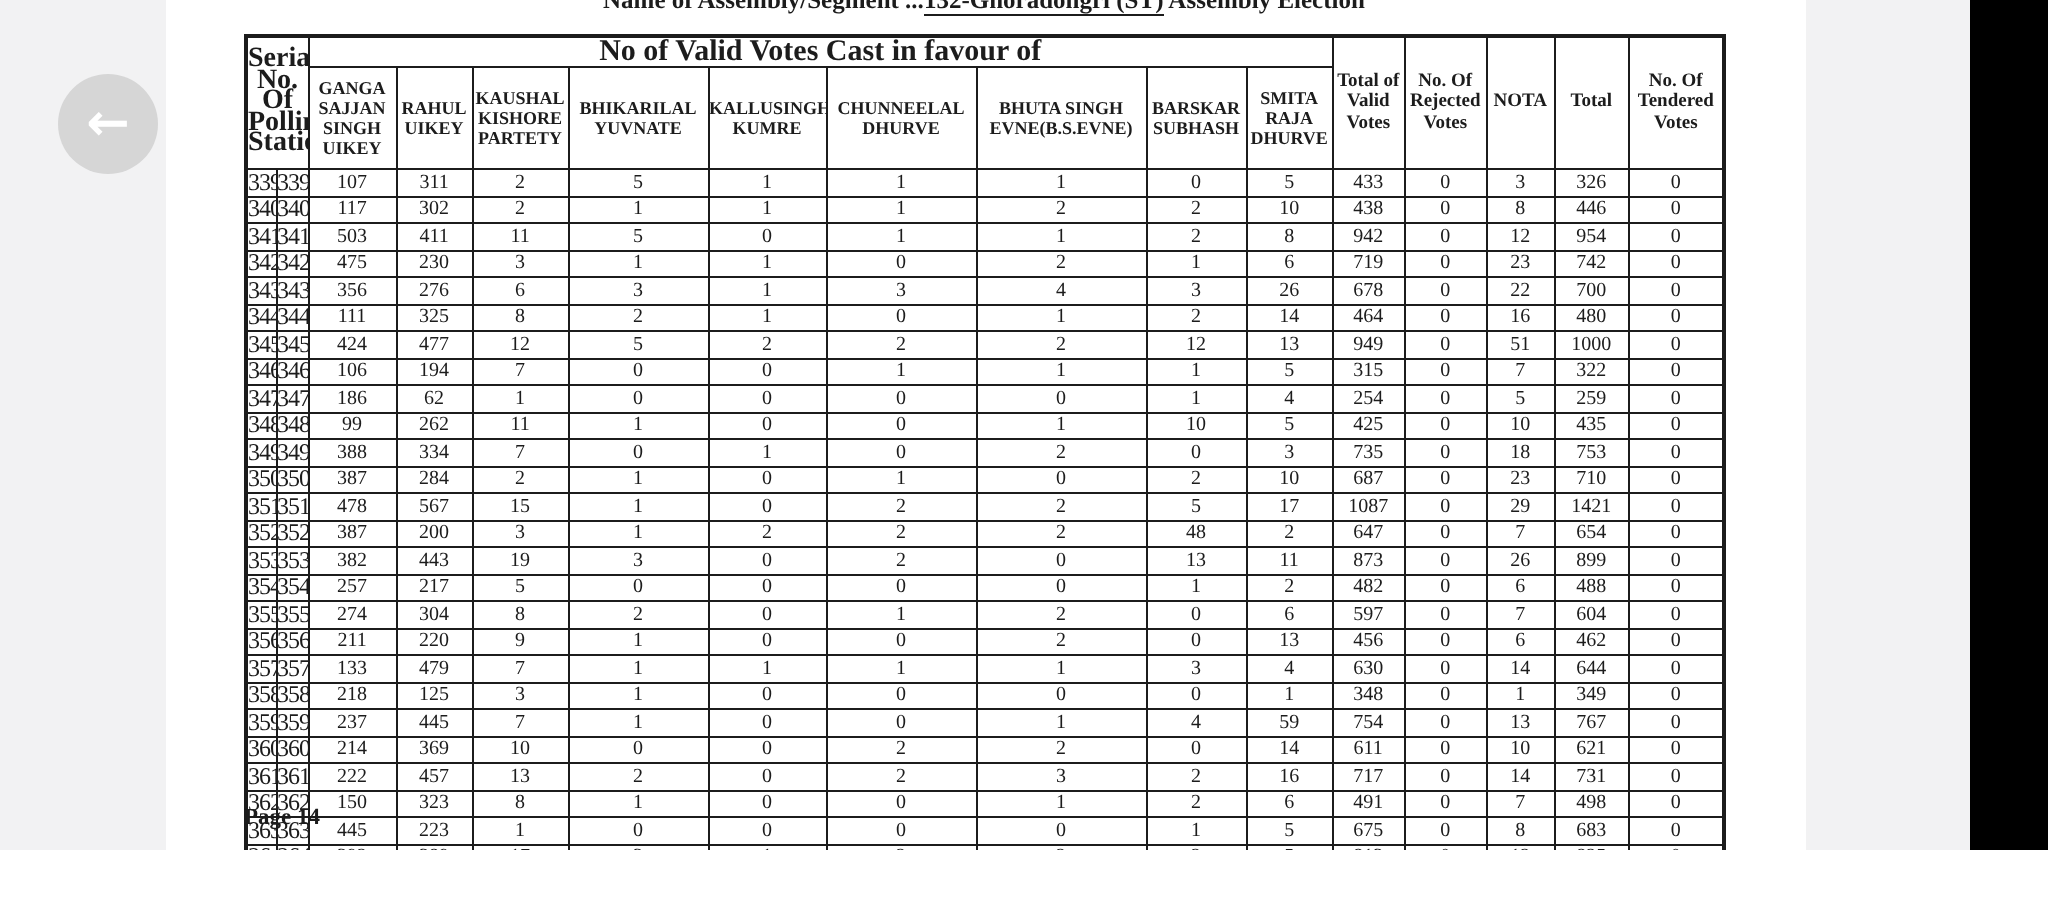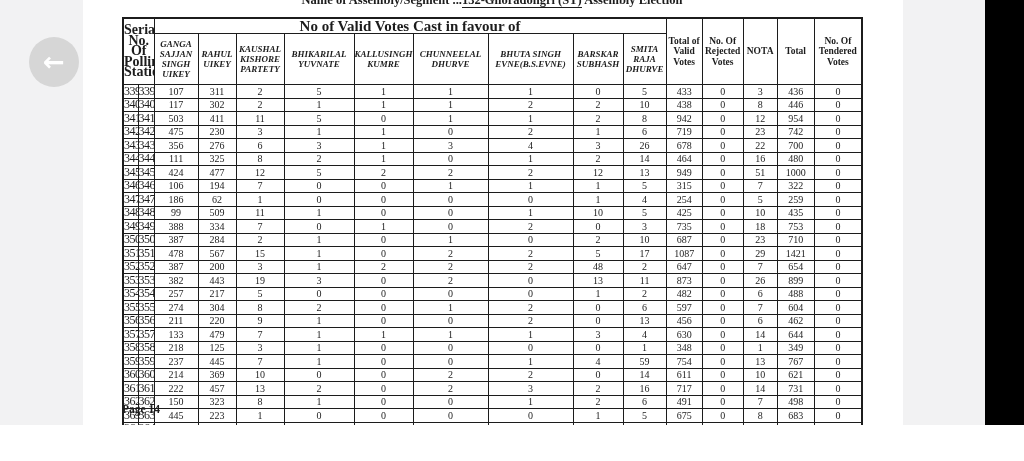--- a/index.html
+++ b/index.html
@@ -42,21 +42,21 @@
     border-collapse:collapse; table-layout:fixed;
     border:2px solid #1c1c1c;
   }
   .sheet-table th, .sheet-table td {
     border:1px solid #1c1c1c; padding:0; margin:0;
     text-align:center; vertical-align:middle; overflow:hidden;
   }
   .sheet-table thead th { font-weight:bold; }
   .group-th  { font-size:15px; height:14px; line-height:12px; }
   .serial-th { font-size:14px;  line-height:10.5px; }
-  .cand-th   { font-size:9px;    line-height:10px; height:50px;font-style:italic; }
+  .cand-th   { font-size:9px;    line-height:10px; height:50px; }
   .right-th  { font-size:9.5px;  line-height:10.5px; }
   .sheet-table tbody td { font-size:10px; height:12.5px; line-height:11.5px; }
   .sheet-table tbody td.sn { font-size:12px; letter-spacing:-0.5px; }
   .page-label {
     position:absolute; left:39px; top:403px;
     font-weight:bold; font-size:11.5px;
   }
   
   .c-sn1{width:15px}.c-sn2{width:16px}.c-g{width:44px}.c-r{width:38px}
   .c-k{width:48px}.c-b{width:70px}.c-kl{width:59px}.c-ch{width:75px}
@@ -124,21 +124,21 @@
             <td>2</td>
             <td>5</td>
             <td>1</td>
             <td>1</td>
             <td>1</td>
             <td>0</td>
             <td>5</td>
             <td>433</td>
             <td>0</td>
             <td>3</td>
-            <td>436</td>
+            <td>326</td>
             <td>0</td>
           </tr>
           <tr>
             <td class="sn">340</td>
             <td class="sn">340</td>
             <td>117</td>
             <td>302</td>
             <td>2</td>
             <td>1</td>
             <td>1</td>
@@ -275,21 +275,21 @@
             <td>254</td>
             <td>0</td>
             <td>5</td>
             <td>259</td>
             <td>0</td>
           </tr>
           <tr>
             <td class="sn">348</td>
             <td class="sn">348</td>
             <td>99</td>
-            <td>509</td>
+            <td>262</td>
             <td>11</td>
             <td>1</td>
             <td>0</td>
             <td>0</td>
             <td>1</td>
             <td>10</td>
             <td>5</td>
             <td>425</td>
             <td>0</td>
             <td>10</td>

